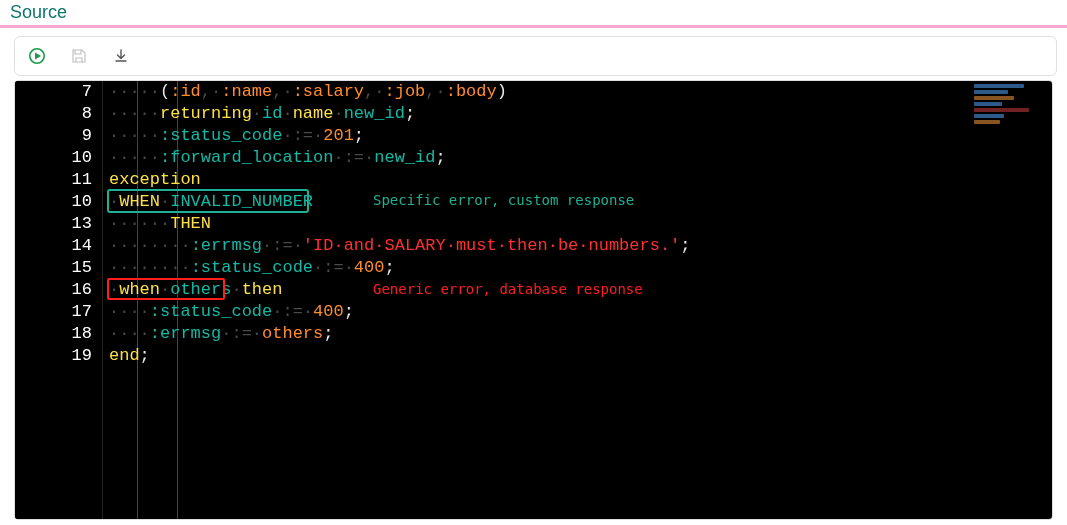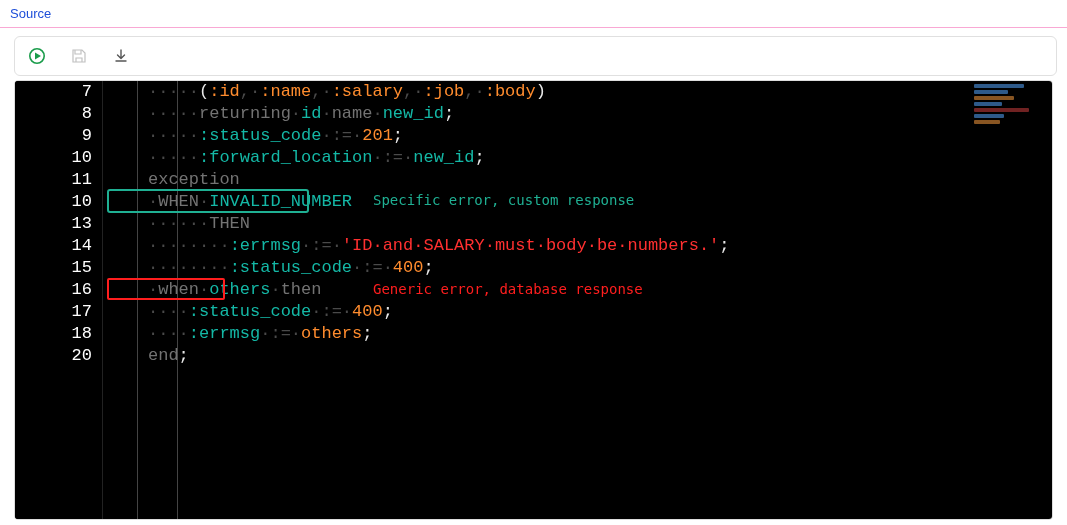--- a/index.html
+++ b/index.html
@@ -6,23 +6,23 @@
   html, body {
     margin: 0; padding: 0;
     width: 1067px; height: 525px;
     font-family: Arial, Helvetica, sans-serif;
     background: #fff;
     overflow: hidden;
   }
   .panel-header {
     height: 28px;
     padding: 3px 10px;
-    border-bottom: 1px solid #f9a8d4;
-    font-size: 13px;
-    color: #1d4ed8;
+    border-bottom: 3px solid #f9a8d4;
+    font-size: 18px;
+    color: #0f766e;
     display: flex;
     align-items: center;
   }
   .toolbar-wrap {
     padding: 8px 10px 4px 14px;
   }
   .toolbar {
     height: 40px;
     border: 1px solid #e0e0e0;
     border-radius: 6px;
@@ -78,25 +78,24 @@
   }
   .code {
     position: relative;
     flex: 1;
     padding-left: 6px;
   }
   .code .row {
     height: 22px;
     white-space: pre;
     position: relative;
-    margin-left: 39px;
   }
   .ws { color: #4a4a4a; }  
   .punc { color: #e8e8e8; }
-  .kw-blue { color: #737373; }      
+  .kw-blue { color: #fde047; }      
   .ident { color: #14b8a6; }
   .orange { color: #ff8c2e; }       
   .red { color: #ff3030; }
   .sqlerrm { color: #ff8c2e; }
 
   .box-teal {
     position: absolute;
     border: 2px solid #1fb093;
     border-radius: 3px;
     pointer-events: none;
@@ -186,21 +185,21 @@
       <div class="ln">9</div>
       <div class="ln">10</div>
       <div class="ln">11</div>
       <div class="ln">10</div>
       <div class="ln">13</div>
       <div class="ln">14</div>
       <div class="ln">15</div>
       <div class="ln">16</div>
       <div class="ln">17</div>
       <div class="ln">18</div>
-      <div class="ln">20</div>
+      <div class="ln">19</div>
     </div>
 
     <div class="code">
 
       <div class="guide" style="left:34px"></div>
       <div class="guide" style="left:74px"></div>
 
       <div class="row"><span class="ws">·····</span><span class="punc">(</span><span class="orange">:id</span><span class="ws">,·</span><span class="orange">:name</span><span class="ws">,·</span><span class="orange">:salary</span><span class="ws">,·</span><span class="orange">:job</span><span class="ws">,·</span><span class="orange">:body</span><span class="punc">)</span></div>
 
       <div class="row"><span class="ws">·····</span><span class="kw-blue">returning</span><span class="ws">·</span><span class="ident">id</span><span class="ws">·</span><span class="kw-blue">name</span><span class="ws">·</span><span class="ident">new_id</span><span class="punc">;</span></div>
@@ -208,21 +207,21 @@
       <div class="row"><span class="ws">·····</span><span class="ident">:status_code</span><span class="ws">·:=·</span><span class="orange">201</span><span class="punc">;</span></div>
 
       <div class="row"><span class="ws">·····</span><span class="ident">:forward_location</span><span class="ws">·:=·</span><span class="ident">new_id</span><span class="punc">;</span></div>
 
       <div class="row"><span class="kw-blue">exception</span></div>
 
       <div class="row"><span class="ws">·</span><span class="kw-blue">WHEN</span><span class="ws">·</span><span class="ident">INVALID_NUMBER</span></div>
 
       <div class="row"><span class="ws">······</span><span class="kw-blue">THEN</span></div>
 
-      <div class="row"><span class="ws">········</span><span class="ident">:errmsg</span><span class="ws">·:=·</span><span class="red">'ID·and·SALARY·must·body·be·numbers.'</span><span class="punc">;</span></div>
+      <div class="row"><span class="ws">········</span><span class="ident">:errmsg</span><span class="ws">·:=·</span><span class="red">'ID·and·SALARY·must·then·be·numbers.'</span><span class="punc">;</span></div>
 
       <div class="row"><span class="ws">········</span><span class="ident">:status_code</span><span class="ws">·:=·</span><span class="orange">400</span><span class="punc">;</span></div>
 
       <div class="row"><span class="ws">·</span><span class="kw-blue">when</span><span class="ws">·</span><span class="ident">others</span><span class="ws">·</span><span class="kw-blue">then</span></div>
 
       <div class="row"><span class="ws">····</span><span class="ident">:status_code</span><span class="ws">·:=·</span><span class="orange">400</span><span class="punc">;</span></div>
 
       <div class="row"><span class="ws">····</span><span class="ident">:errmsg</span><span class="ws">·:=·</span><span class="sqlerrm">others</span><span class="punc">;</span></div>
 
       <div class="row"><span class="kw-blue">end</span><span class="punc">;</span></div>

